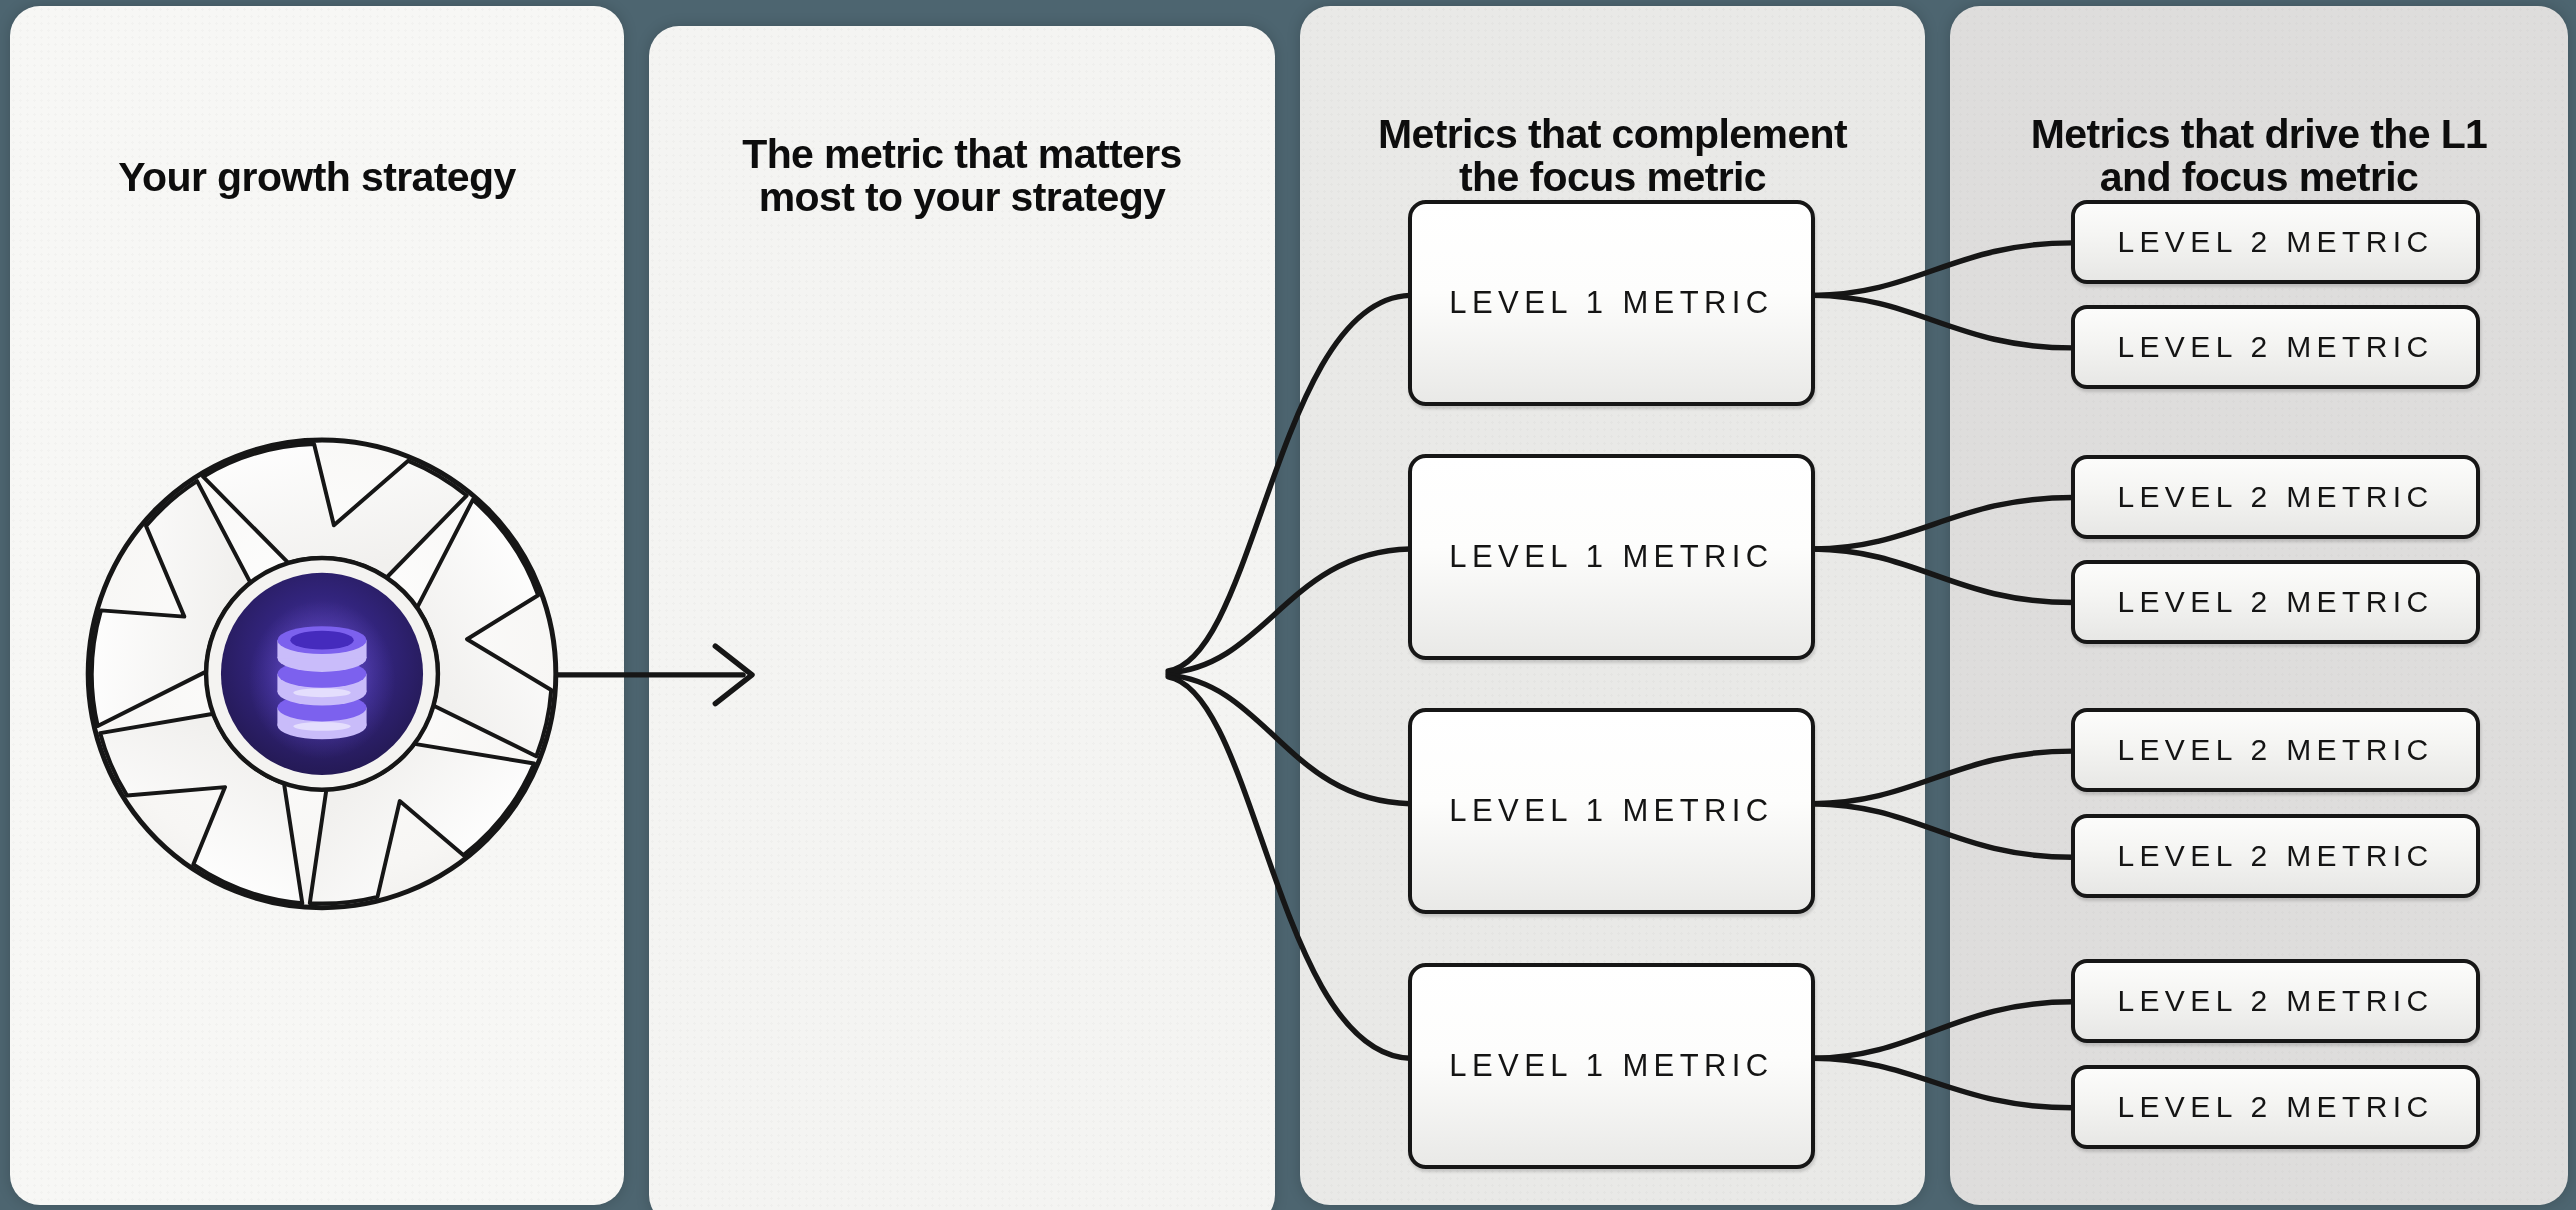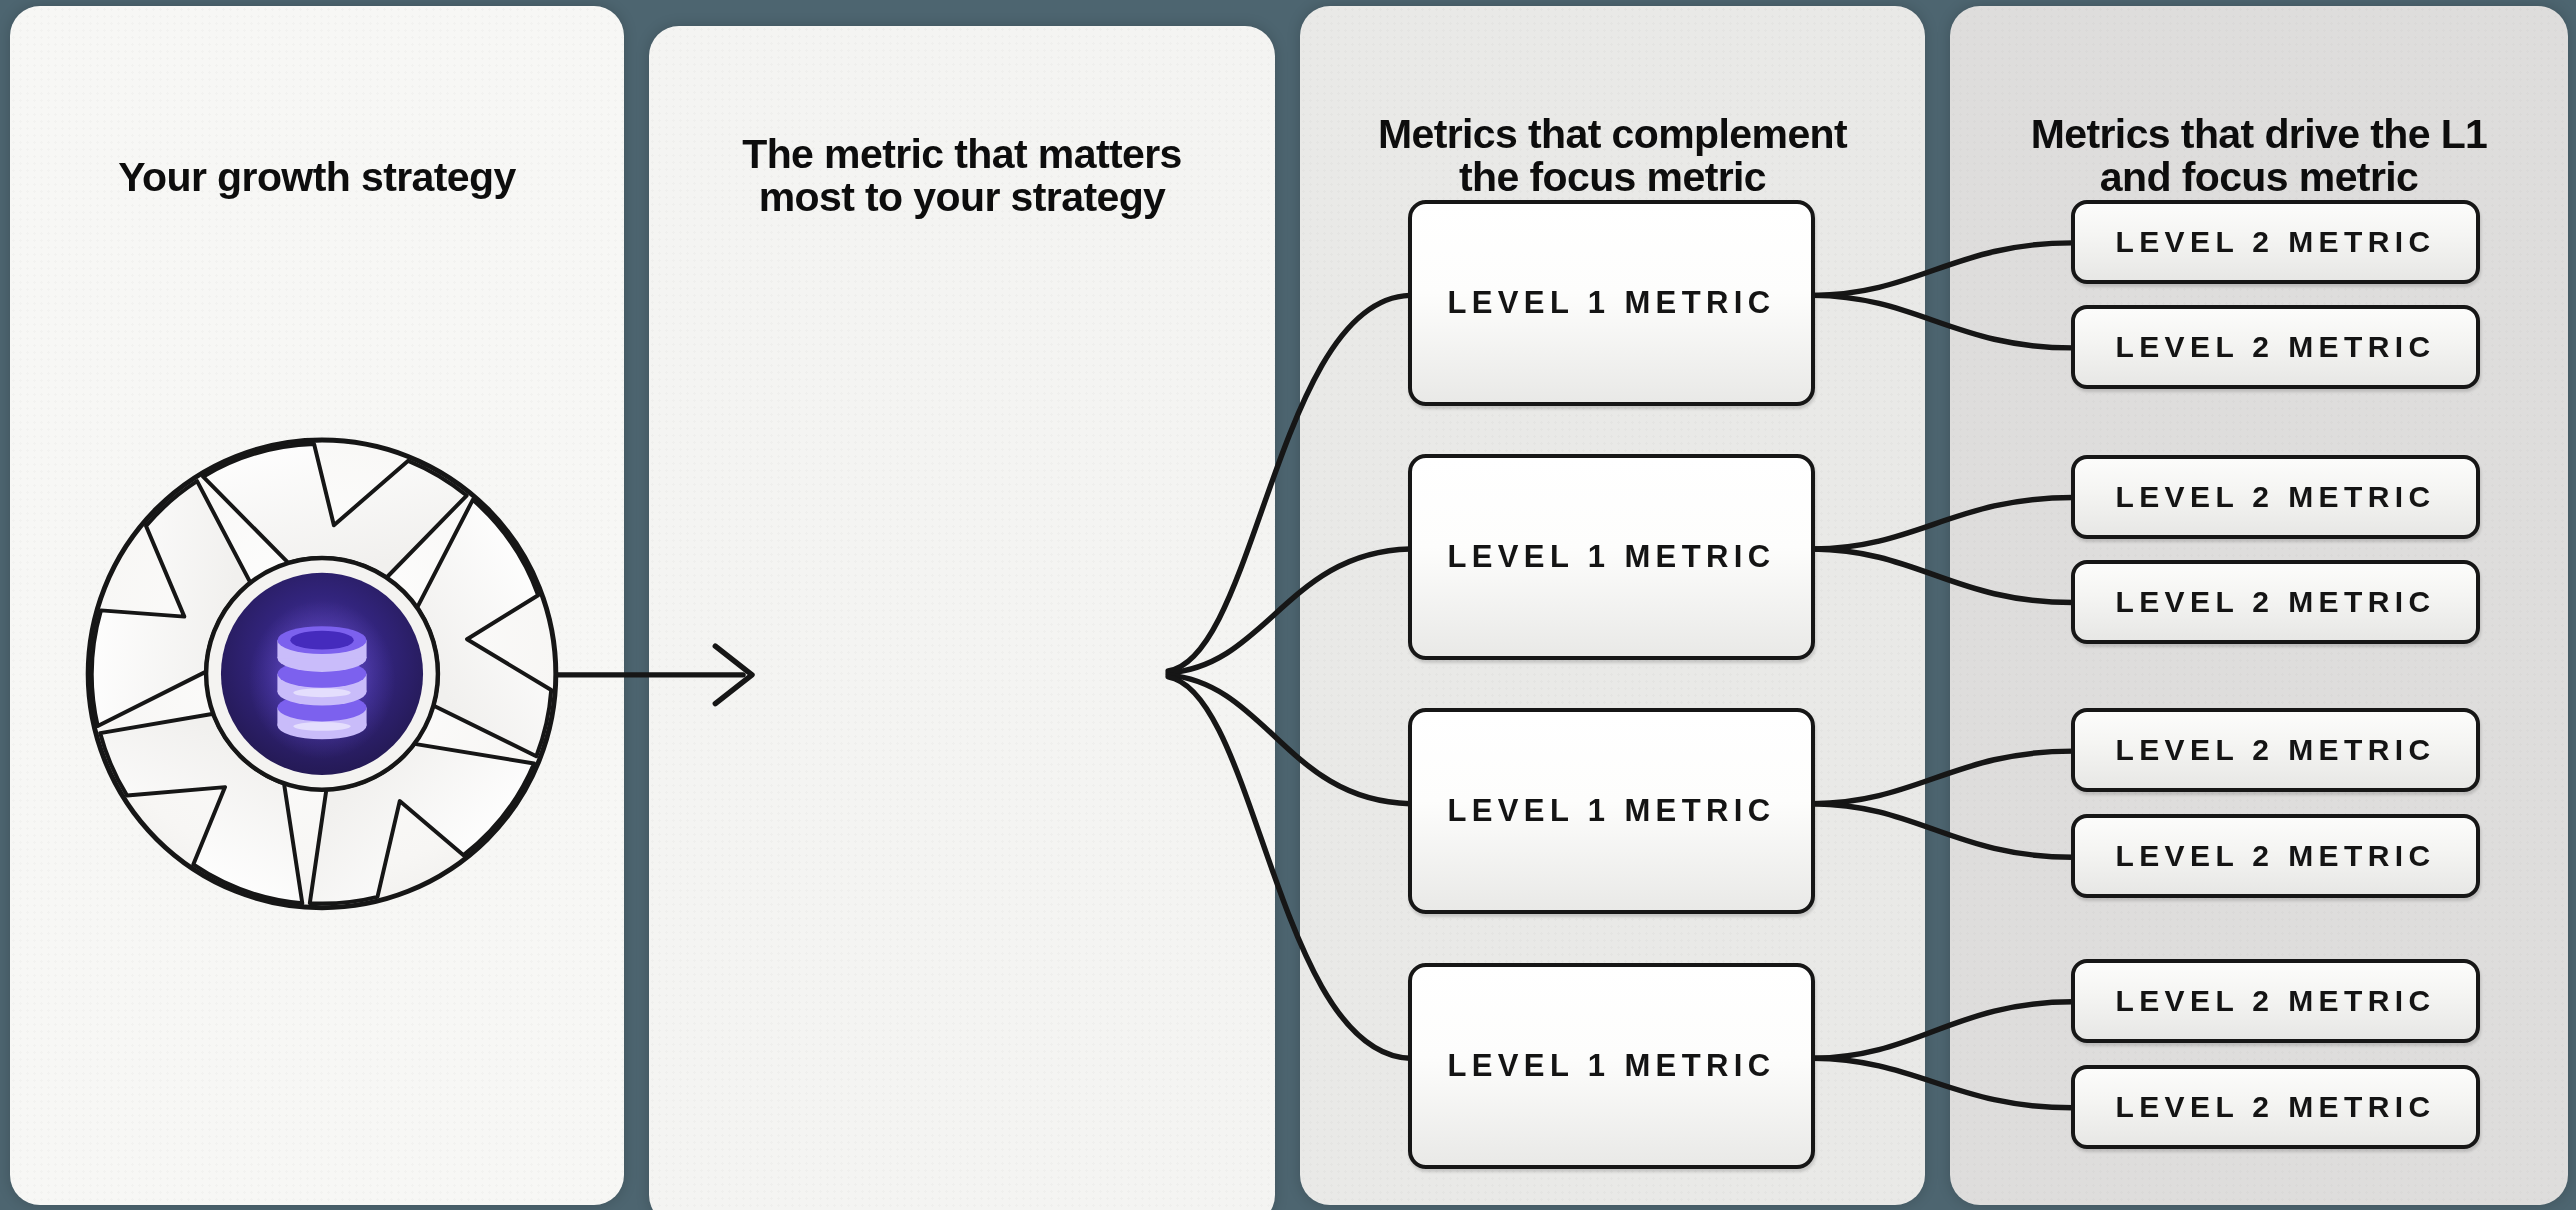--- a/index.html
+++ b/index.html
@@ -24,21 +24,21 @@
     letter-spacing:-0.6px;text-align:center;
   }
   .panel-title span{display:block;}
 
   .metric-box{
     position:absolute;box-sizing:border-box;
     border:4px solid #161616;border-radius:18px;
     background:linear-gradient(180deg,#ffffff 0%,#fdfdfc 45%,#e9e9e7 100%);
     box-shadow:1px 3px 3px rgba(0,0,0,0.15);
     display:flex;align-items:center;justify-content:center;
-    font-weight:700;font-size:31px;letter-spacing:5.4px;color:#141414;
+    font-weight:400;font-size:31px;letter-spacing:5.4px;color:#141414;
     white-space:nowrap;
     text-align:right;
   }
   .focus-box{left:762px;top:580px;width:408px;height:191px;}
   .l1{left:1408px;width:407px;height:206px;}
   .l1-0{top:200px;} .l1-1{top:454px;} .l1-2{top:708px;} .l1-3{top:963px;}
   .l2{left:2071px;width:409px;height:84px;border-radius:16px;font-size:30px;
       background:linear-gradient(180deg,#fcfcfb 0%,#f5f5f3 40%,#e7e7e5 100%);}
   .l2-0{top:200px;} .l2-1{top:305px;} .l2-2{top:455px;} .l2-3{top:560px;}
   .l2-4{top:708px;} .l2-5{top:814px;} .l2-6{top:959px;} .l2-7{top:1065px;}

